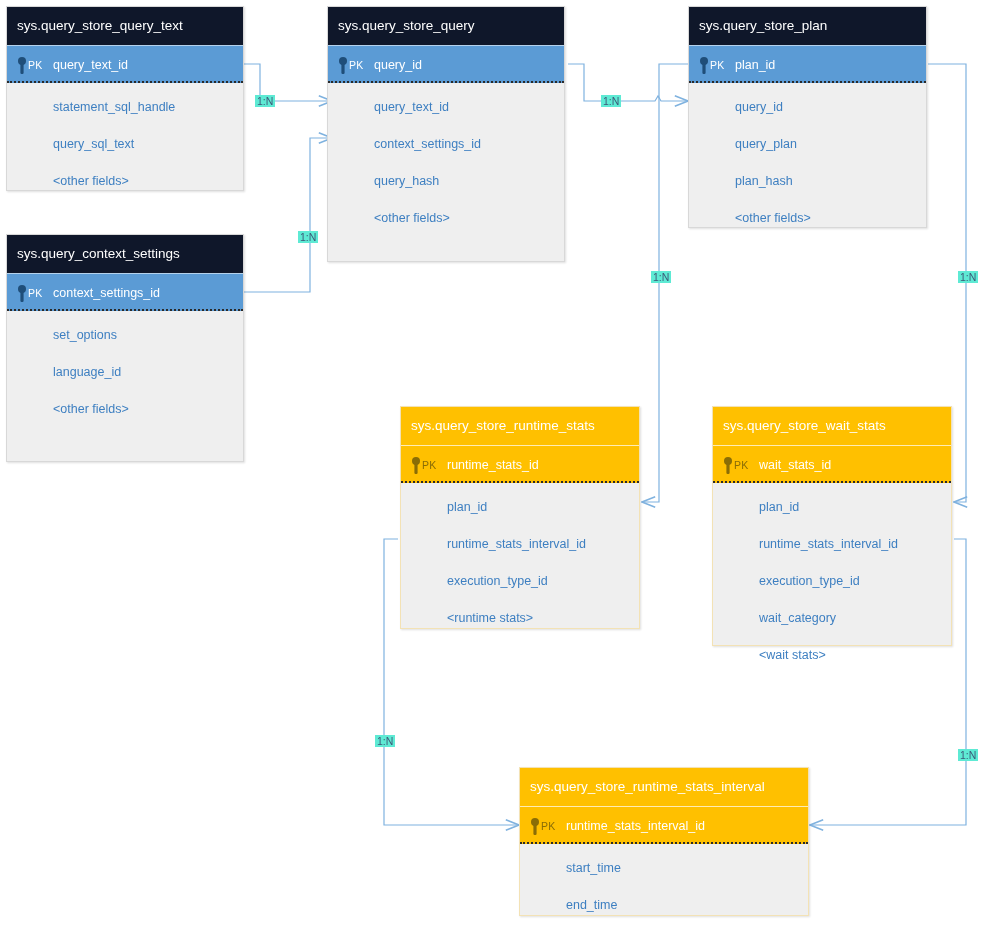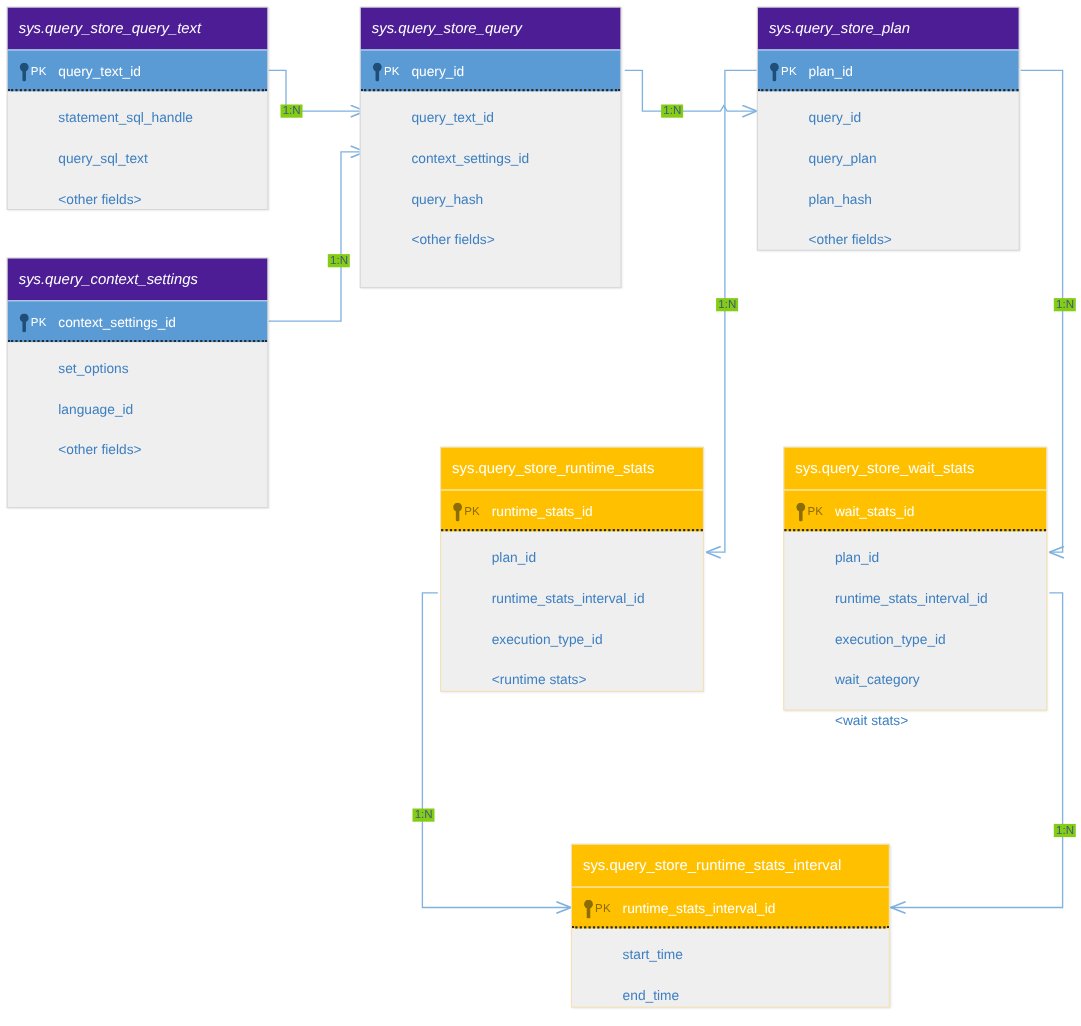--- a/index.html
+++ b/index.html
@@ -80,40 +80,40 @@
   .entity .fields .field {
     height: 37px;
     line-height: 37px;
     padding-left: 46px;
     color: #3d7fc1;
     font-size: 12.5px;
     white-space: nowrap;
   }
 
   
-  .entity.blue .title { background: #4c1d95; font-style: italic; }
+  .entity.blue .title { background: #0f172a; }
   .entity.blue .pkrow { background: #5b9bd5; color: #ffffff; }
   .entity.blue .pkrow .pklabel { color: #ffffff; }
   .entity.blue .pkrow .pkfield { color: #ffffff; }
   .entity.blue .pkrow .keyicon { fill: #1f4e79; }
 
   
   .entity.amber { border-color: #f3e2b5; }
   .entity.amber .title { background: #ffc000; }
   .entity.amber .pkrow { background: #ffc000; color: #ffffff; border-top-color: rgba(255,255,255,0.7); }
   .entity.amber .pkrow .pklabel { color: #8a6d06; }
   .entity.amber .pkrow .pkfield { color: #ffffff; }
   .entity.amber .pkrow .keyicon { fill: #8a6d06; }
 
   
   .card {
     position: absolute;
     font-size: 10.5px;
     color: #3d5a78;
-    background: #84cc16;
+    background: #5eead4;
     padding: 0 2px;
     line-height: 12px;
     white-space: nowrap;
   }
 </style>
 </head>
 <body>
 
 <div id="canvas">
 

